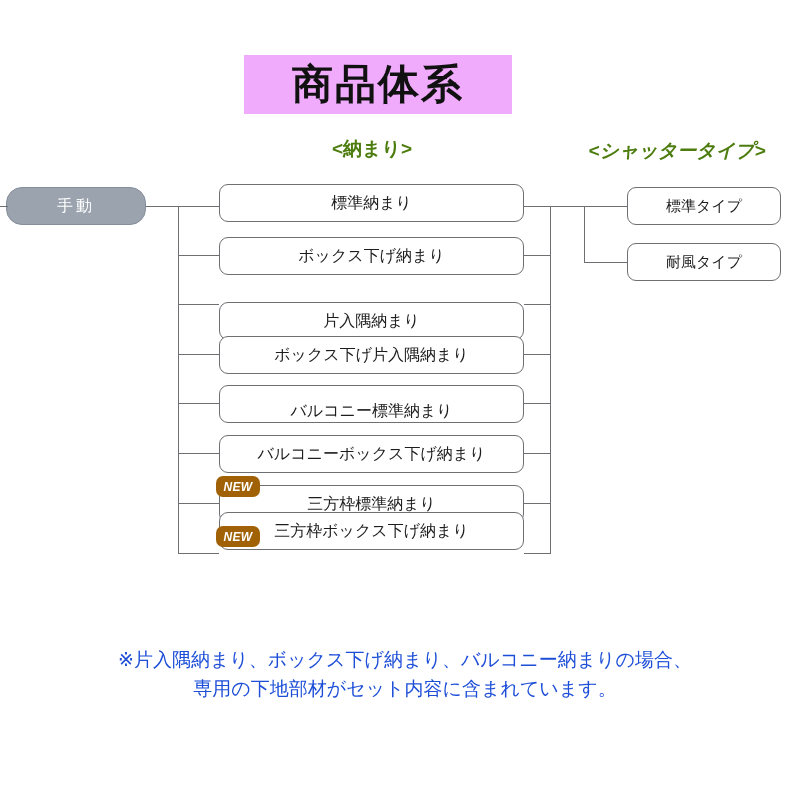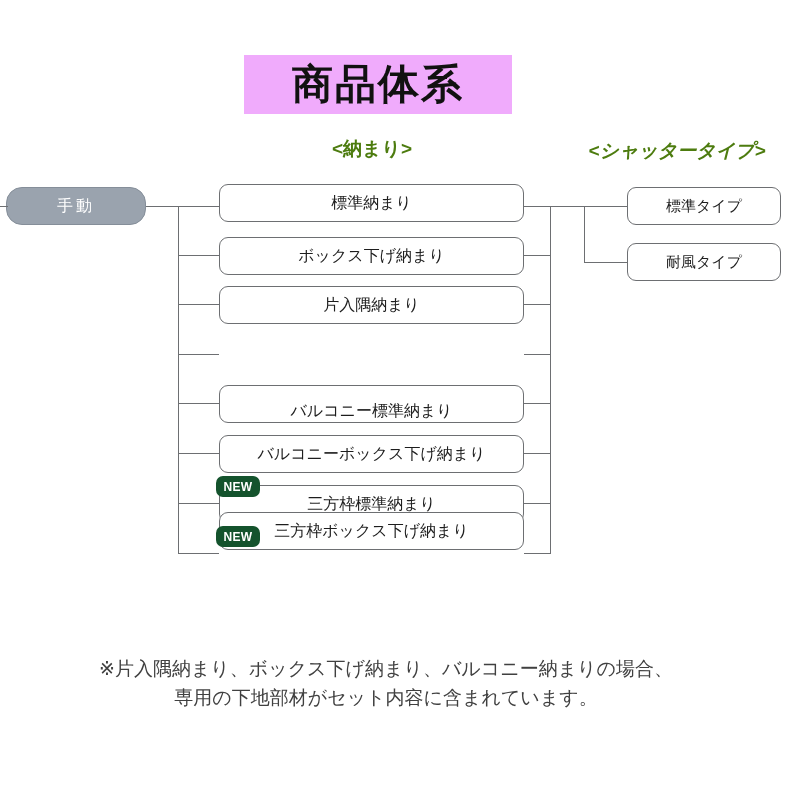--- a/index.html
+++ b/index.html
@@ -103,57 +103,57 @@
     width: 154px;
     height: 38px;
     font-size: 15px;
   }
 
   
   .new-badge {
     position: absolute;
     width: 44px;
     height: 21px;
-    background: #14532d;
+    background: #a16207;
     border-radius: 7px;
     color: #ffffff;
     font-size: 12px;
     font-weight: bold;
     letter-spacing: 0.4px;
     display: flex;
     align-items: center;
     justify-content: center;
     line-height: 1;
     z-index: 5;
+    font-style: italic;
   }
 
   
   .line-h {
     position: absolute;
     height: 0;
     border-top: 1.3px solid #6d6f72;
   }
   .line-v {
     position: absolute;
     width: 0;
     border-left: 1.3px solid #6d6f72;
   }
 
   
   #footnote {
     position: absolute;
-    left: 46px;
+    left: 65px;
     top: 645px;
     width: 680px;
     text-align: center;
     font-size: 19px;
     line-height: 1.55;
-    color: #404040;
+    color: #1d4ed8;
     font-weight: normal;
-    margin-top: 9px;
   }
   #footnote div { white-space: nowrap; }
 </style>
 </head>
 <body>
 
 <div id="canvas">
 
   <div class="title-banner">
     <span class="title-text">商品体系</span>
@@ -198,22 +198,25 @@
 
   <div class="line-h" style="left:584px; top:206px; width:43px;"></div>
   <div class="line-h" style="left:584px; top:262px; width:43px;"></div>
 
   <div class="node node-osamari" style="top:184px;">
     <span>標準納まり</span>
   </div>
   <div class="node node-osamari" style="top:237px;">
     <span>ボックス下げ納まり</span>
   </div>
-  <div class="node node-osamari" style="top:286px;text-align:center;">
+  <div class="node node-osamari" style="top:302px;text-align:center;">
     <span>片入隅納まり</span>
+  </div>
+  <div class="node node-osamari" style="top:336px;">
+    <span>ボックス下げ片入隅納まり</span>
   </div>
   <div class="node node-osamari" style="top:385px;align-items:flex-end;">
     <span>バルコニー標準納まり</span>
   </div>
   <div class="node node-osamari" style="top:435px;">
     <span>バルコニーボックス下げ納まり</span>
   </div>
   <div class="node node-osamari" style="top:485px;">
     <span>三方枠標準納まり</span>
   </div>

